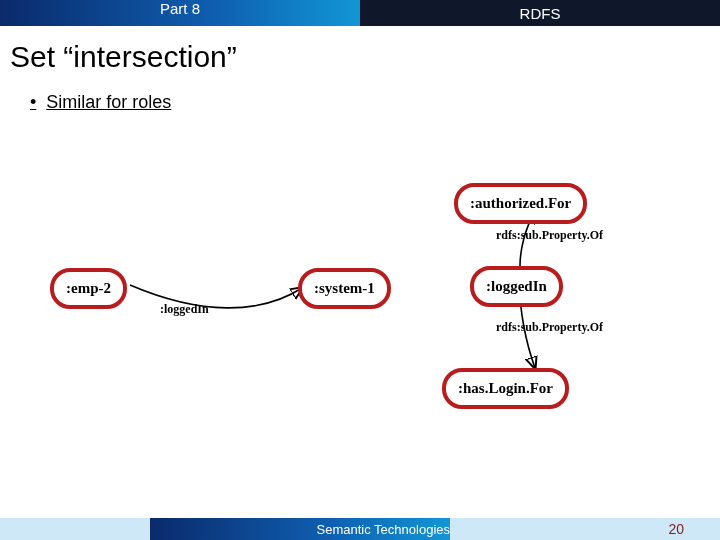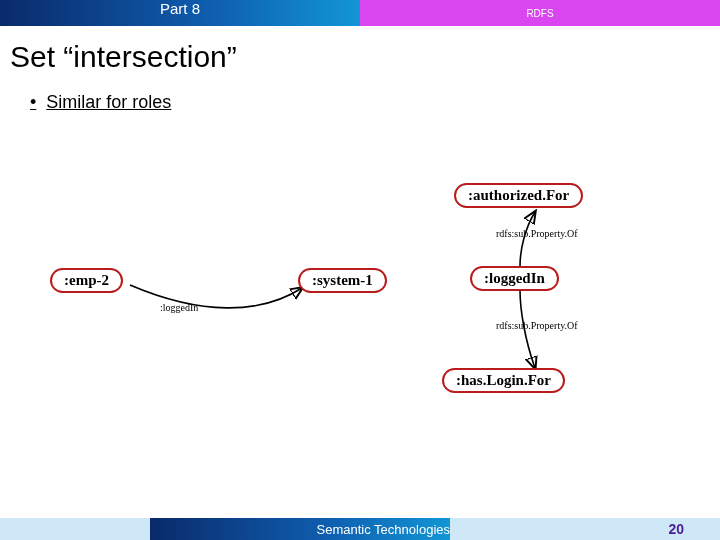--- a/index.html
+++ b/index.html
@@ -8,65 +8,65 @@
 
   
   .topbar { display: flex; height: 26px; }
   .topbar-left {
     flex: 0 0 360px;
     background: linear-gradient(to right, #0a2a6b 0%, #0f5fb0 60%, #1296d6 100%);
     color: #fff; display: flex; align-items: flex-start; justify-content: center;
     font-size: 15px;
   }
   .topbar-right {
-    flex: 1; background: #d946ef;
+    flex: 1; background: #0f172a;
     color: #fff; display: flex; align-items: center; justify-content: center;
-    font-size: 10px;
+    font-size: 15px;
   }
 
   
   .slide-title { font-size: 30px; font-weight: normal; color: #000; padding: 14px 22px 10px 10px; }
 
   
   .content { padding: 8px 30px; text-decoration: underline; }
   .bullet { font-size: 18px; color: #000; }
   .bullet::before { content: "\2022"; margin-right: 10px; }
 
   
   .diagram { position: absolute; left: 50px; top: 180px; width: 610px; height: 260px; }
 
   .node {
     position: absolute;
     display: inline-flex; align-items: center; justify-content: center;
-    border: 2px solid #b91c1c; border-radius: 20px;
-    padding: 2px 12px;
+    border: 4px solid #b91c1c; border-radius: 20px;
+    padding: 8px 12px;
     font-family: "Comic Sans MS", "Segoe Script", cursive;
     font-weight: bold; font-size: 15px;
     background: #fff; white-space: nowrap;
   }
   .edge-label {
     position: absolute;
     font-family: "Comic Sans MS", "Segoe Script", cursive;
-    font-weight: normal; font-size: 10px; white-space: nowrap;
+    font-weight: bold; font-size: 12px; white-space: nowrap;
   }
 
   
   svg.arrows { position: absolute; left: 0; top: 0; width: 100%; height: 100%; }
   .stroke { fill: none; stroke: #000; stroke-width: 1.6; }
 
   
   .bottombar { position: absolute; left: 0; bottom: 0; width: 100%; height: 22px; display: flex; }
   .bb-left { flex: 0 0 150px; background: #cfe8f7; }
   .bb-mid { flex: 0 0 300px;
     background: linear-gradient(to right, #0a2a6b 0%, #0f5fb0 60%, #1296d6 100%);
     color: #fff; display: flex; align-items: center; justify-content: flex-end;
     font-size: 13px;
   }
   .bb-right { flex: 1; background: #cfe8f7; display: flex; align-items: center; justify-content: flex-end; padding-right: 36px; }
-  .page-no { color: #4c1d95; font-size: 14px; font-weight: bold; }
+  .page-no { color: #7f1d1d; font-size: 14px; font-weight: normal; }
 </style>
 </head>
 <body>
 <div class="slide">
 
   <div class="topbar">
     <div class="topbar-left">
       <span>Part 8</span>
     </div>
     <div class="topbar-right">

